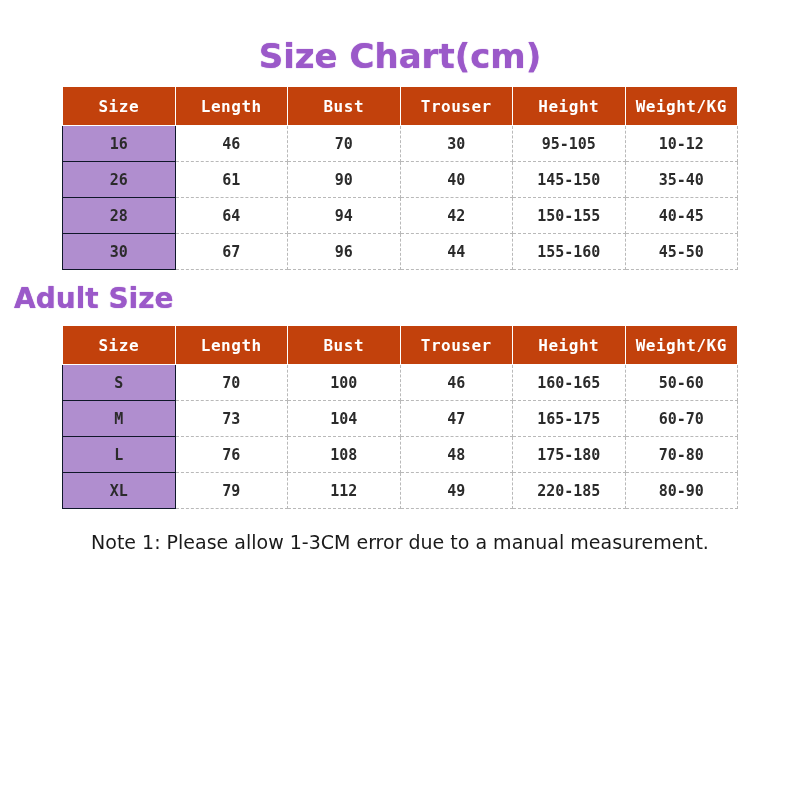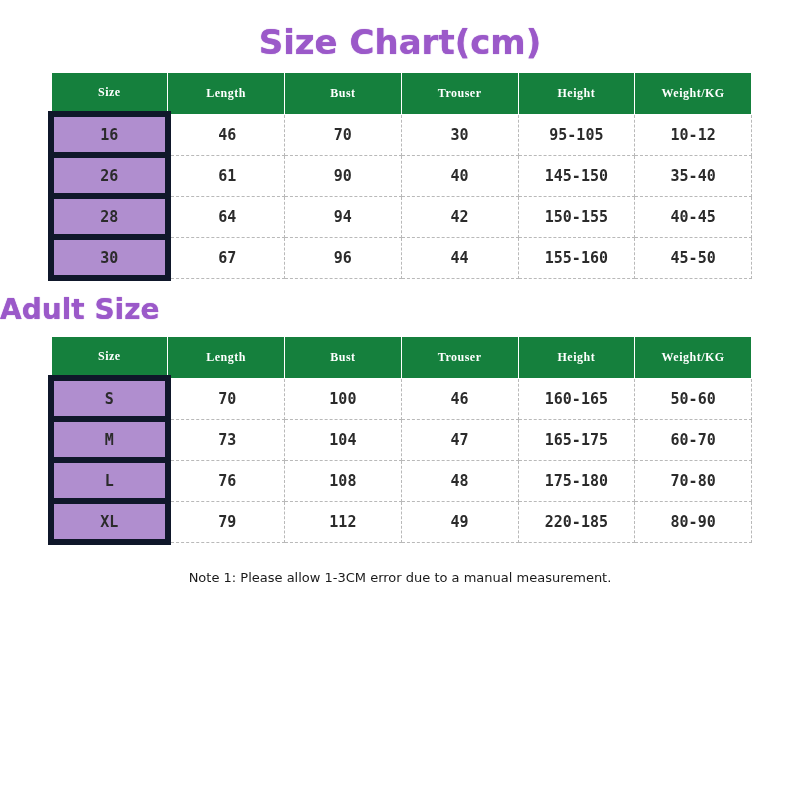--- a/index.html
+++ b/index.html
@@ -11,21 +11,21 @@
     height: 800px;
     background: #ffffff;
     font-family: "DejaVu Sans Mono", monospace;
     overflow: hidden;
   }
   .page {
     width: 800px;
     height: 720px;
     position: relative;
     box-sizing: border-box;
-    padding: 0;
+    padding: 14px;
   }
   .title {
     text-align: center;
     color: #9b59c9;
     font-family: "DejaVu Sans", sans-serif;
     font-weight: bold;
     font-size: 34px;
     letter-spacing: 0px;
     margin: 0;
     padding-top: 22px;
@@ -57,44 +57,43 @@
   table.size-table td {
     border: 1px solid #ffffff;
     text-align: center;
     font-size: 15px;
     font-weight: bold;
     height: 35px;
     padding: 0;
     color: #2b2b2b;
   }
   table.size-table thead th {
-    background: #15803d;
+    background: #c2410c;
     color: #ffffff;
-    font-size: 12px;
+    font-size: 16px;
     height: 38px;
     letter-spacing: 0.5px;
-    font-family: Liberation Serif, serif;
   }
   table.size-table tbody td {
     background: #ffffff;
     border: 1px dashed #b9b9b9;
   }
   table.size-table tbody td.size-cell {
     background: #b08ecf;
     color: #2b2b2b;
-    border: 6px solid #0f172a;
+    border: 1px solid #0f172a;
     font-size: 15px;
   }
   .notes {
     padding: 18px 30px 0 30px;
     text-align: center;
     font-family: "DejaVu Sans", sans-serif;
   }
   .note-line {
-    font-size: 13px;
+    font-size: 19px;
     color: #1a1a1a;
     line-height: 30px;
     white-space: nowrap;
   }
 </style>
 </head>
 <body>
 
 <div class="page">
 

